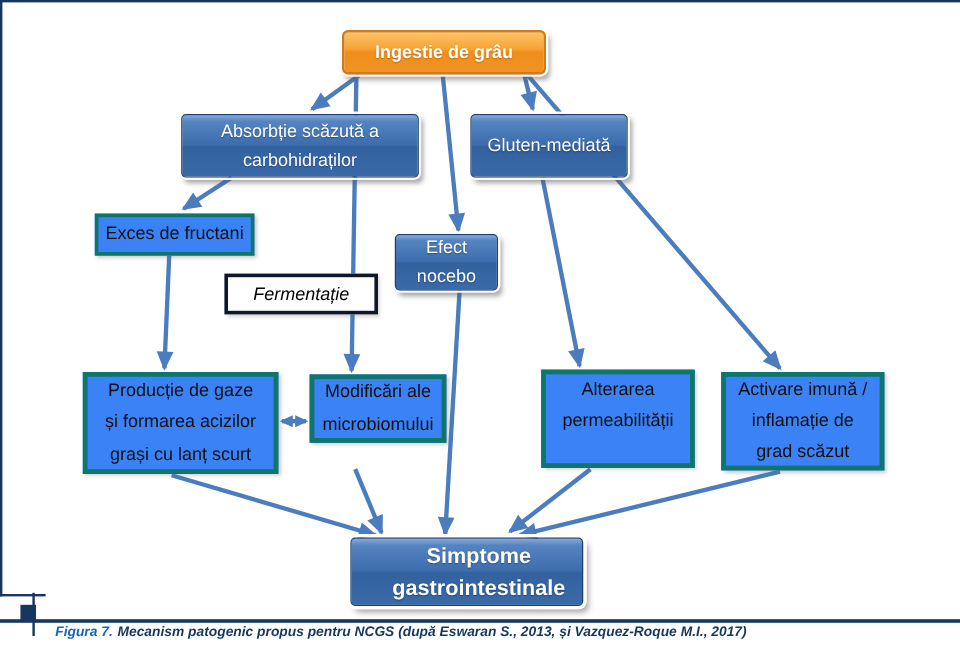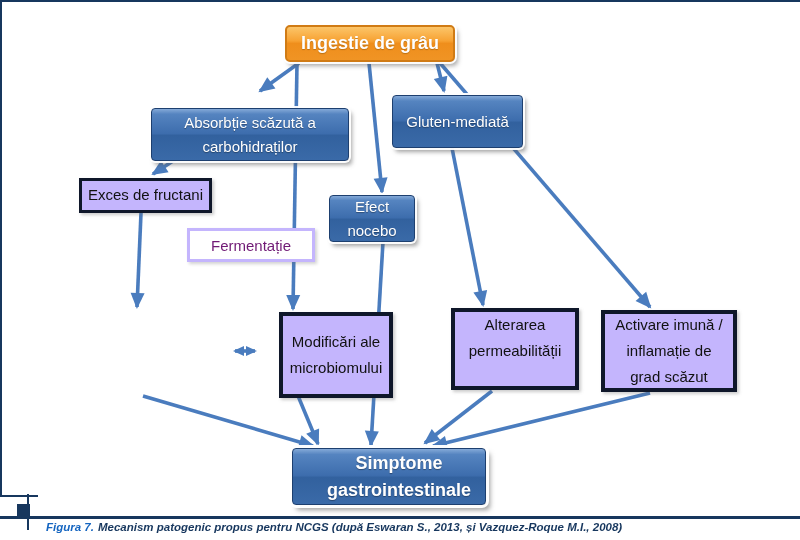--- a/index.html
+++ b/index.html
@@ -13,32 +13,33 @@
     text-align:center;white-space:pre-line;box-sizing:border-box;
   }
   .node.blue{
     background:linear-gradient(180deg,#85aad8 0%,#5584c0 10%,#3d6dad 48%,#32619e 52%,#3a6aa8 100%);
     border:1px solid #1d3f6f;border-radius:4px;color:#fff;font-size:15px;line-height:1.55;
     box-shadow:0 0 0 2px rgba(255,255,255,.95), 3px 4px 4px rgba(90,90,90,.55);
     text-shadow:0 1px 1px rgba(0,0,0,.35);
   }
   .node.orange{
     background:linear-gradient(180deg,#fcc569 0%,#f7a233 42%,#ef8e1c 50%,#f09424 100%);
-    border:2px solid #d07b15;border-radius:5px;color:#fff;font-weight:bold;font-size:18px;
+    border:2px solid #d07b15;border-radius:5px;color:#fff;font-weight:bold;font-size:15px;
     box-shadow:0 0 0 2px rgba(255,255,255,.95), 3px 4px 4px rgba(90,90,90,.5);
     text-shadow:0 1px 1px rgba(120,70,0,.45);
   }
   .node.red{
-    background:#c4b5fd;border:4px solid #0f172a;color:#111;font-size:15px;line-height:1.75;
+    background:#3b82f6;border:4px solid #0f766e;color:#111;font-size:15px;line-height:1.75;
     box-shadow:2px 2px 3px rgba(110,110,110,.35);
   }
   .node.red.thin{border-width:3px;}
   .node.olive{
-    background:#ffffff;border:3px solid #c4b5fd;color:#701a75;font-size:15px;
+    background:#ffffff;border:3px solid #0f172a;color:#000000;font-size:15px;
     box-shadow:2px 2px 3px rgba(110,110,110,.3);
+    font-style:italic;
   }
   .node.big{font-weight:bold;font-size:18px;line-height:1.5;
     box-shadow:0 0 0 3px rgba(255,255,255,.98), 4px 5px 5px rgba(90,90,90,.6);}
   .node.top-align{align-items:flex-start;}
   
   .frame{position:absolute;background:#17375e;z-index:3;}
   #caption{
     position:absolute;left:46px;top:521px;z-index:3;font-size:11.5px;font-style:italic;
     font-weight:bold;white-space:nowrap;color:#17375e;
   }
@@ -74,50 +75,53 @@
       <line x1="143" y1="396" x2="313" y2="446" marker-end="url(#ah)"></line>
       <line x1="296" y1="391" x2="318" y2="444" marker-end="url(#ah)"></line>
       <line x1="383" y1="242" x2="371" y2="445" marker-end="url(#ah)"></line>
       <line x1="492" y1="391" x2="425" y2="443" marker-end="url(#ah)"></line>
       <line x1="650" y1="393" x2="433" y2="446" marker-end="url(#ah)"></line>
     </g>
   </svg>
 
   <div class="node orange" style="left:285px;top:25px;width:170px;height:37px;">Ingestie de grâu</div>
 
-  <div class="node blue" style="left:151px;top:108px;width:198px;height:53px;">Absorbție scăzută a
+  <div class="node blue" style="left:151px;top:95px;width:198px;height:53px;">Absorbție scăzută a
 carbohidraților</div>
 
   <div class="node blue" style="left:392px;top:95px;width:131px;height:53px;">Gluten-mediată</div>
 
   <div class="node blue" style="left:329px;top:195px;width:86px;height:47px;">Efect
 nocebo</div>
 
   <div class="node red thin" style="left:79px;top:178px;width:133px;height:35px;">Exces de fructani</div>
 
   <div class="node olive" style="left:187px;top:228px;width:128px;height:34px;">Fermentație</div>
 
+  <div class="node red" style="left:69px;top:310px;width:163px;height:85px;">Producție de gaze
+și formarea acizilor
+grași cu lanț scurt</div>
 
-  <div class="node red" style="left:258px;top:312px;width:114px;height:86px;margin-left:21px;">Modificări ale
+  <div class="node red" style="left:258px;top:312px;width:114px;height:57px;">Modificări ale
 microbiomului</div>
 
   <div class="node red top-align" style="left:451px;top:308px;width:128px;height:82px;">Alterarea
 permeabilității</div>
 
   <div class="node red" style="left:601px;top:310px;width:136px;height:82px;">Activare imună /
 inflamație de
 grad scăzut</div>
 
   <div class="node blue big" style="left:292px;top:448px;width:194px;height:57px;padding-left:20px;">Simptome
 gastrointestinale</div>
 
   <div class="frame" style="left:0;top:0;width:800px;height:2px;"></div>
   <div class="frame" style="left:0;top:0;width:2px;height:497px;"></div>
   <div class="frame" style="left:0;top:495px;width:38px;height:2px;"></div>
   <div class="frame" style="left:27px;top:494px;width:2px;height:36px;"></div>
   <div class="frame" style="left:17px;top:504px;width:13px;height:13px;"></div>
   <div class="frame" style="left:0;top:516px;width:800px;height:3px;"></div>
 
   <div id="caption">
-    <span class="cap-label">Figura 7.</span><span>Mecanism patogenic propus pentru NCGS (după Eswaran S., 2013, și Vazquez-Roque M.I., 2008)</span>
+    <span class="cap-label">Figura 7.</span><span>Mecanism patogenic propus pentru NCGS (după Eswaran S., 2013, și Vazquez-Roque M.I., 2017)</span>
   </div>
 
 </div>
 
 </body></html>

